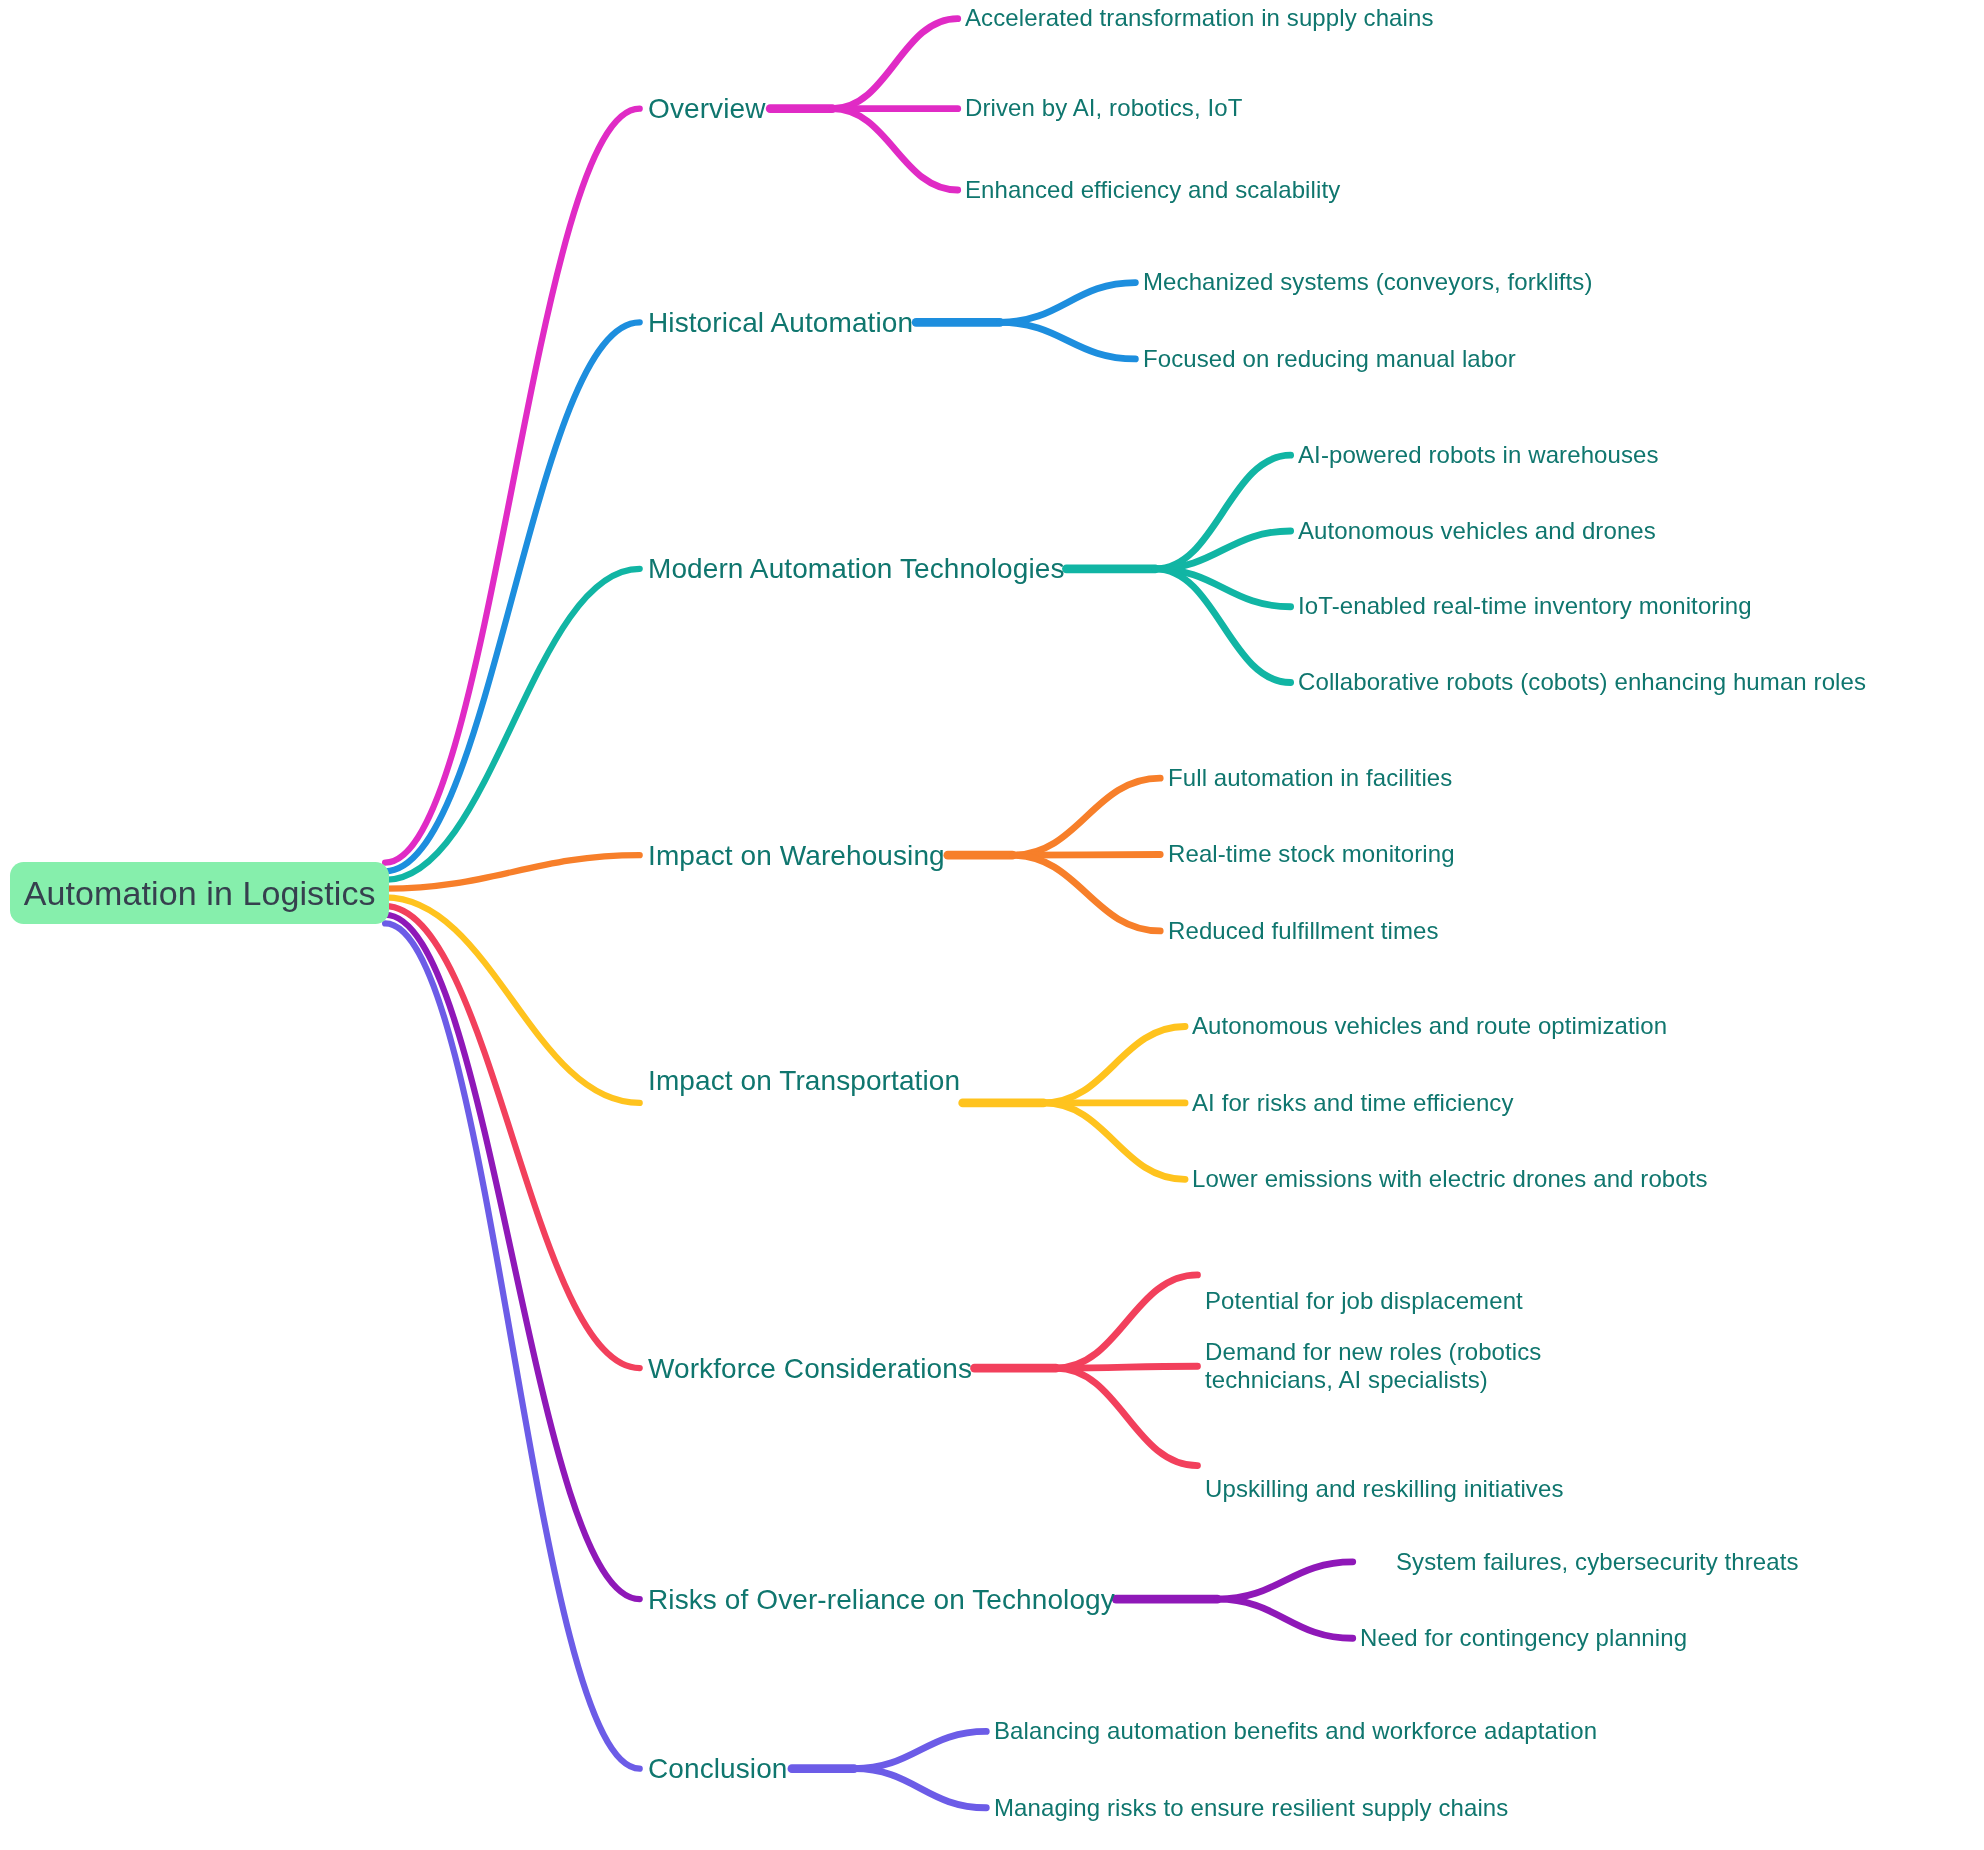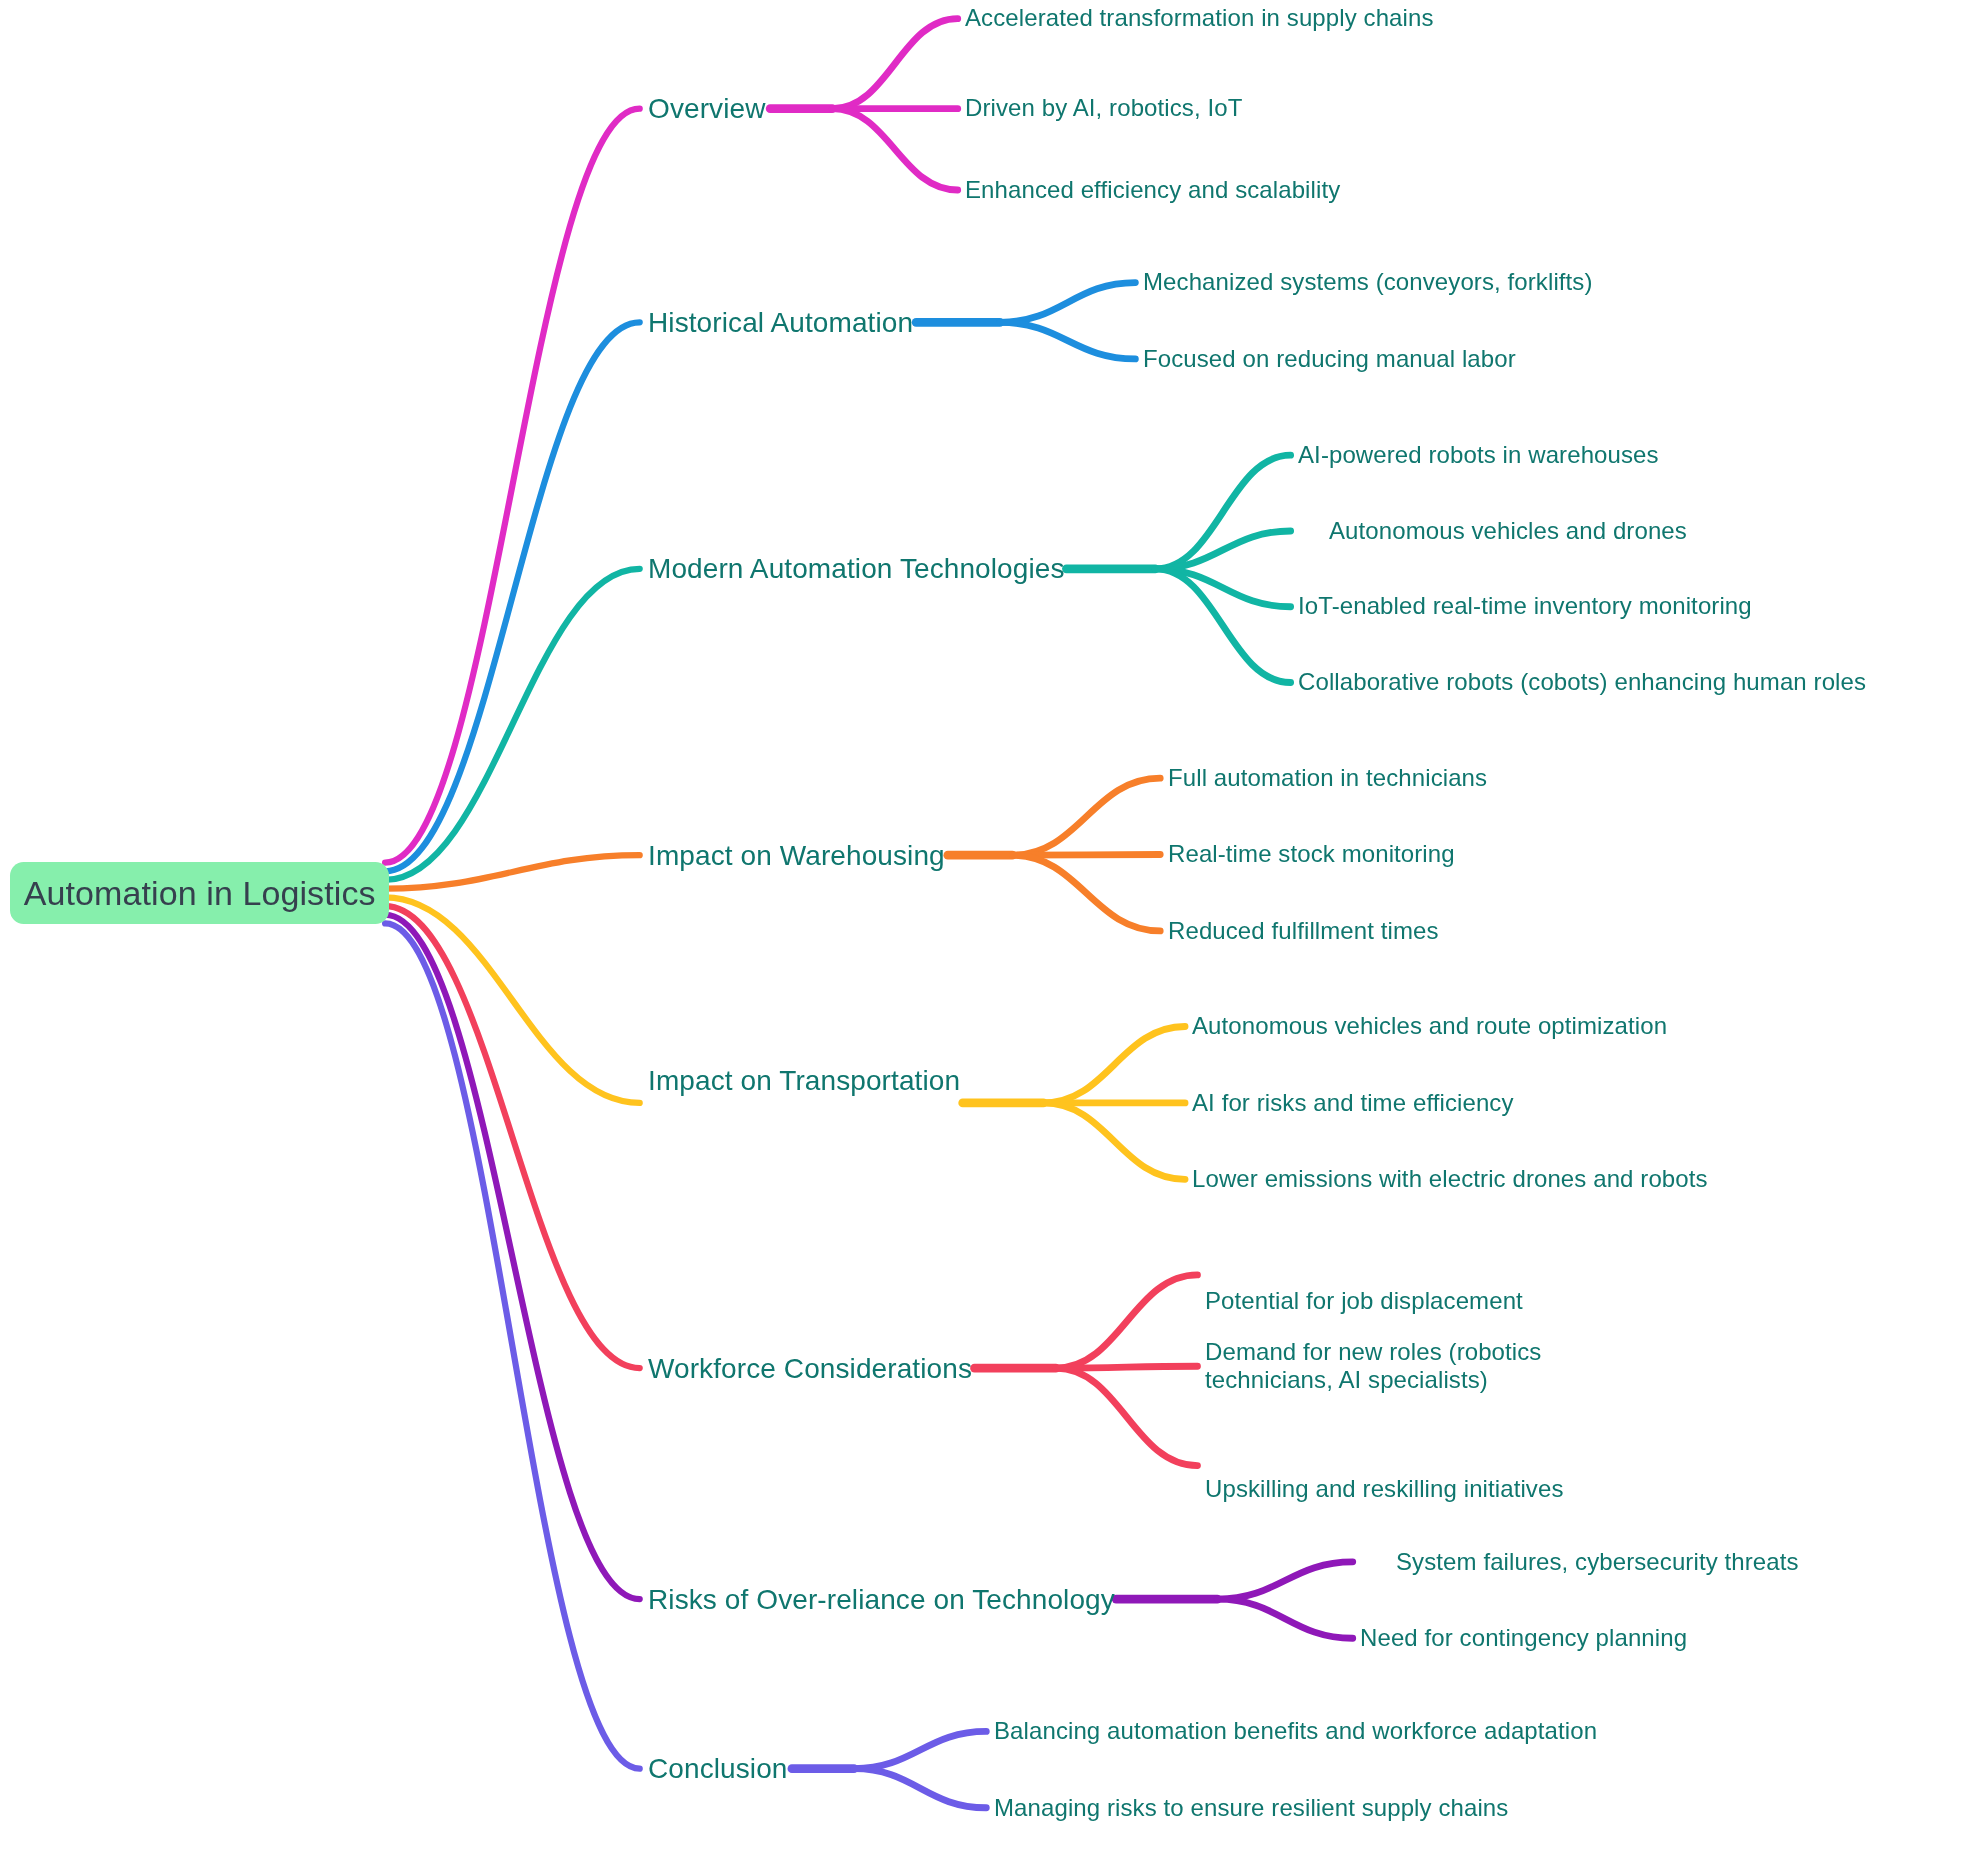--- a/index.html
+++ b/index.html
@@ -106,25 +106,25 @@
       <div class="node-label node-root" style="left: 10px; top: 862px;">Automation in Logistics</div>
       <div class="node-label node-branch" style="left: 648px; top: 92px;">Overview</div>
       <div class="node-label node-leaf" style="left: 965px; top: 4.3px;">Accelerated transformation in supply chains</div>
       <div class="node-label node-leaf" style="left: 965px; top: 94px;">Driven by AI, robotics, IoT</div>
       <div class="node-label node-leaf" style="left: 965px; top: 176px;">Enhanced efficiency and scalability</div>
       <div class="node-label node-branch" style="left: 648px; top: 306px;">Historical Automation</div>
       <div class="node-label node-leaf" style="left: 1143px; top: 268px;">Mechanized systems (conveyors, forklifts)</div>
       <div class="node-label node-leaf" style="left: 1143px; top: 345px;">Focused on reducing manual labor</div>
       <div class="node-label node-branch" style="left: 648px; top: 552px;">Modern Automation Technologies</div>
       <div class="node-label node-leaf" style="left: 1298px; top: 441px;">AI-powered robots in warehouses</div>
-      <div class="node-label node-leaf" style="left: 1298px; top: 517px; margin-left: 31px;">Autonomous vehicles and drones</div>
+      <div class="node-label node-leaf" style="left: 1298px; top: 517px;">Autonomous vehicles and drones</div>
       <div class="node-label node-leaf" style="left: 1298px; top: 592px;">IoT-enabled real-time inventory monitoring</div>
       <div class="node-label node-leaf" style="left: 1298px; top: 668px;">Collaborative robots (cobots) enhancing human roles</div>
       <div class="node-label node-branch" style="left: 648px; top: 839px;">Impact on Warehousing</div>
-      <div class="node-label node-leaf" style="left: 1168px; top: 764px;">Full automation in technicians</div>
+      <div class="node-label node-leaf" style="left: 1168px; top: 764px;">Full automation in facilities</div>
       <div class="node-label node-leaf" style="left: 1168px; top: 840px;">Real-time stock monitoring</div>
       <div class="node-label node-leaf" style="left: 1168px; top: 917px;">Reduced fulfillment times</div>
       <div class="node-label node-branch" style="left: 648px; top: 1040px; margin-top: 24px;">Impact on Transportation</div>
       <div class="node-label node-leaf" style="left: 1192px; top: 1012px;">Autonomous vehicles and route optimization</div>
       <div class="node-label node-leaf" style="left: 1192px; top: 1089px;">AI for risks and time efficiency</div>
       <div class="node-label node-leaf" style="left: 1192px; top: 1165px;">Lower emissions with electric drones and robots</div>
       <div class="node-label node-branch" style="left: 648px; top: 1352px;">Workforce Considerations</div>
       <div class="node-label node-leaf" style="left: 1205px; top: 1287px;">Potential for job displacement</div>
       <div class="node-label node-leaf wrapped" style="left: 1205px; top: 1338px;">Demand for new roles (robotics technicians, AI specialists)</div>
       <div class="node-label node-leaf" style="left: 1205px; top: 1451px; margin-top: 24px;">Upskilling and reskilling initiatives</div>

